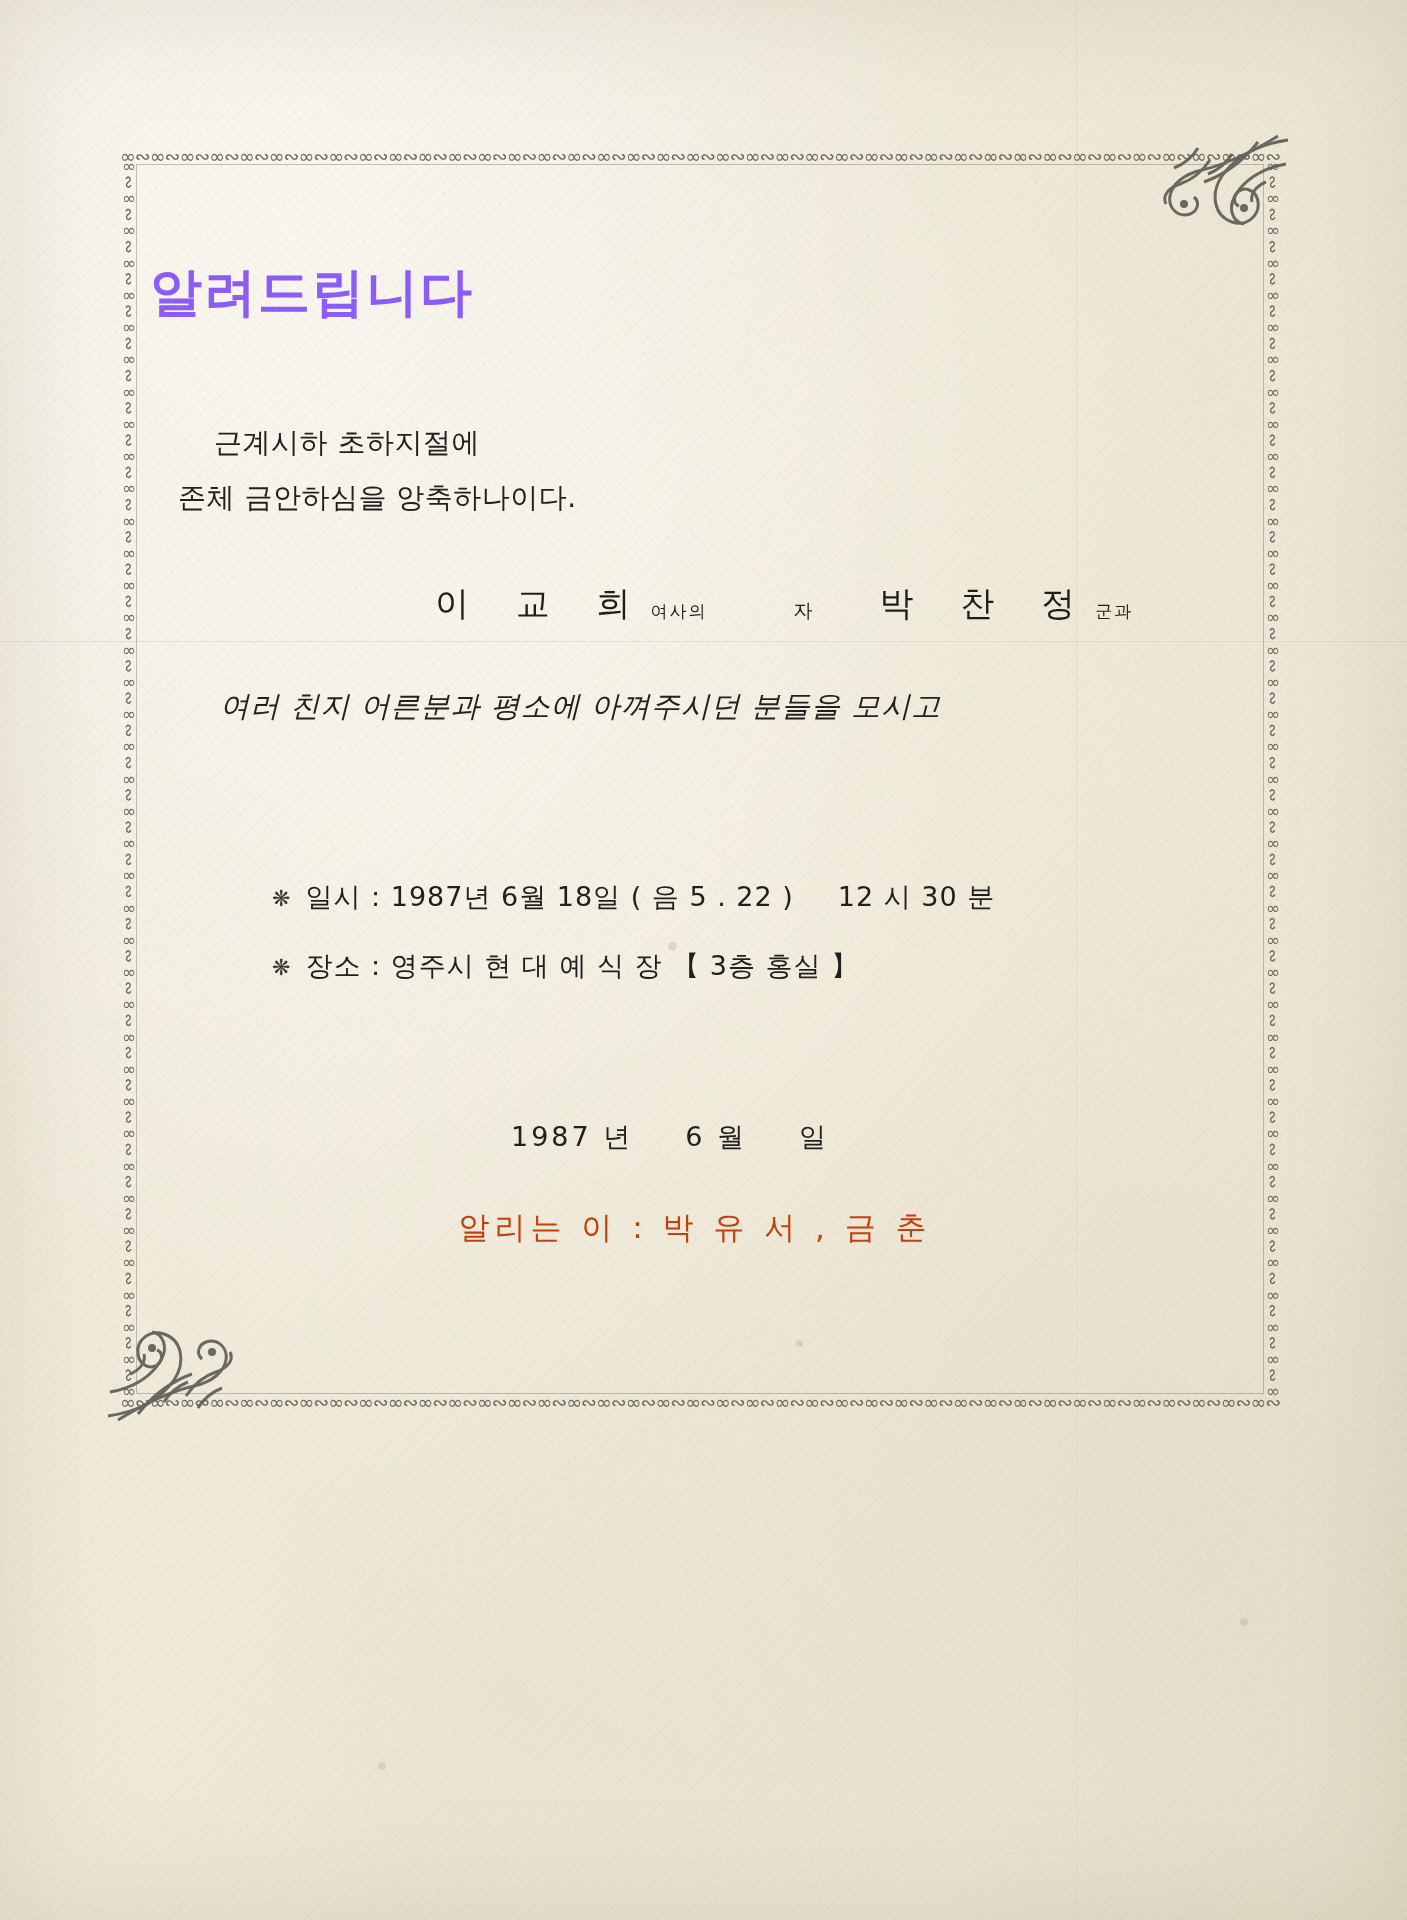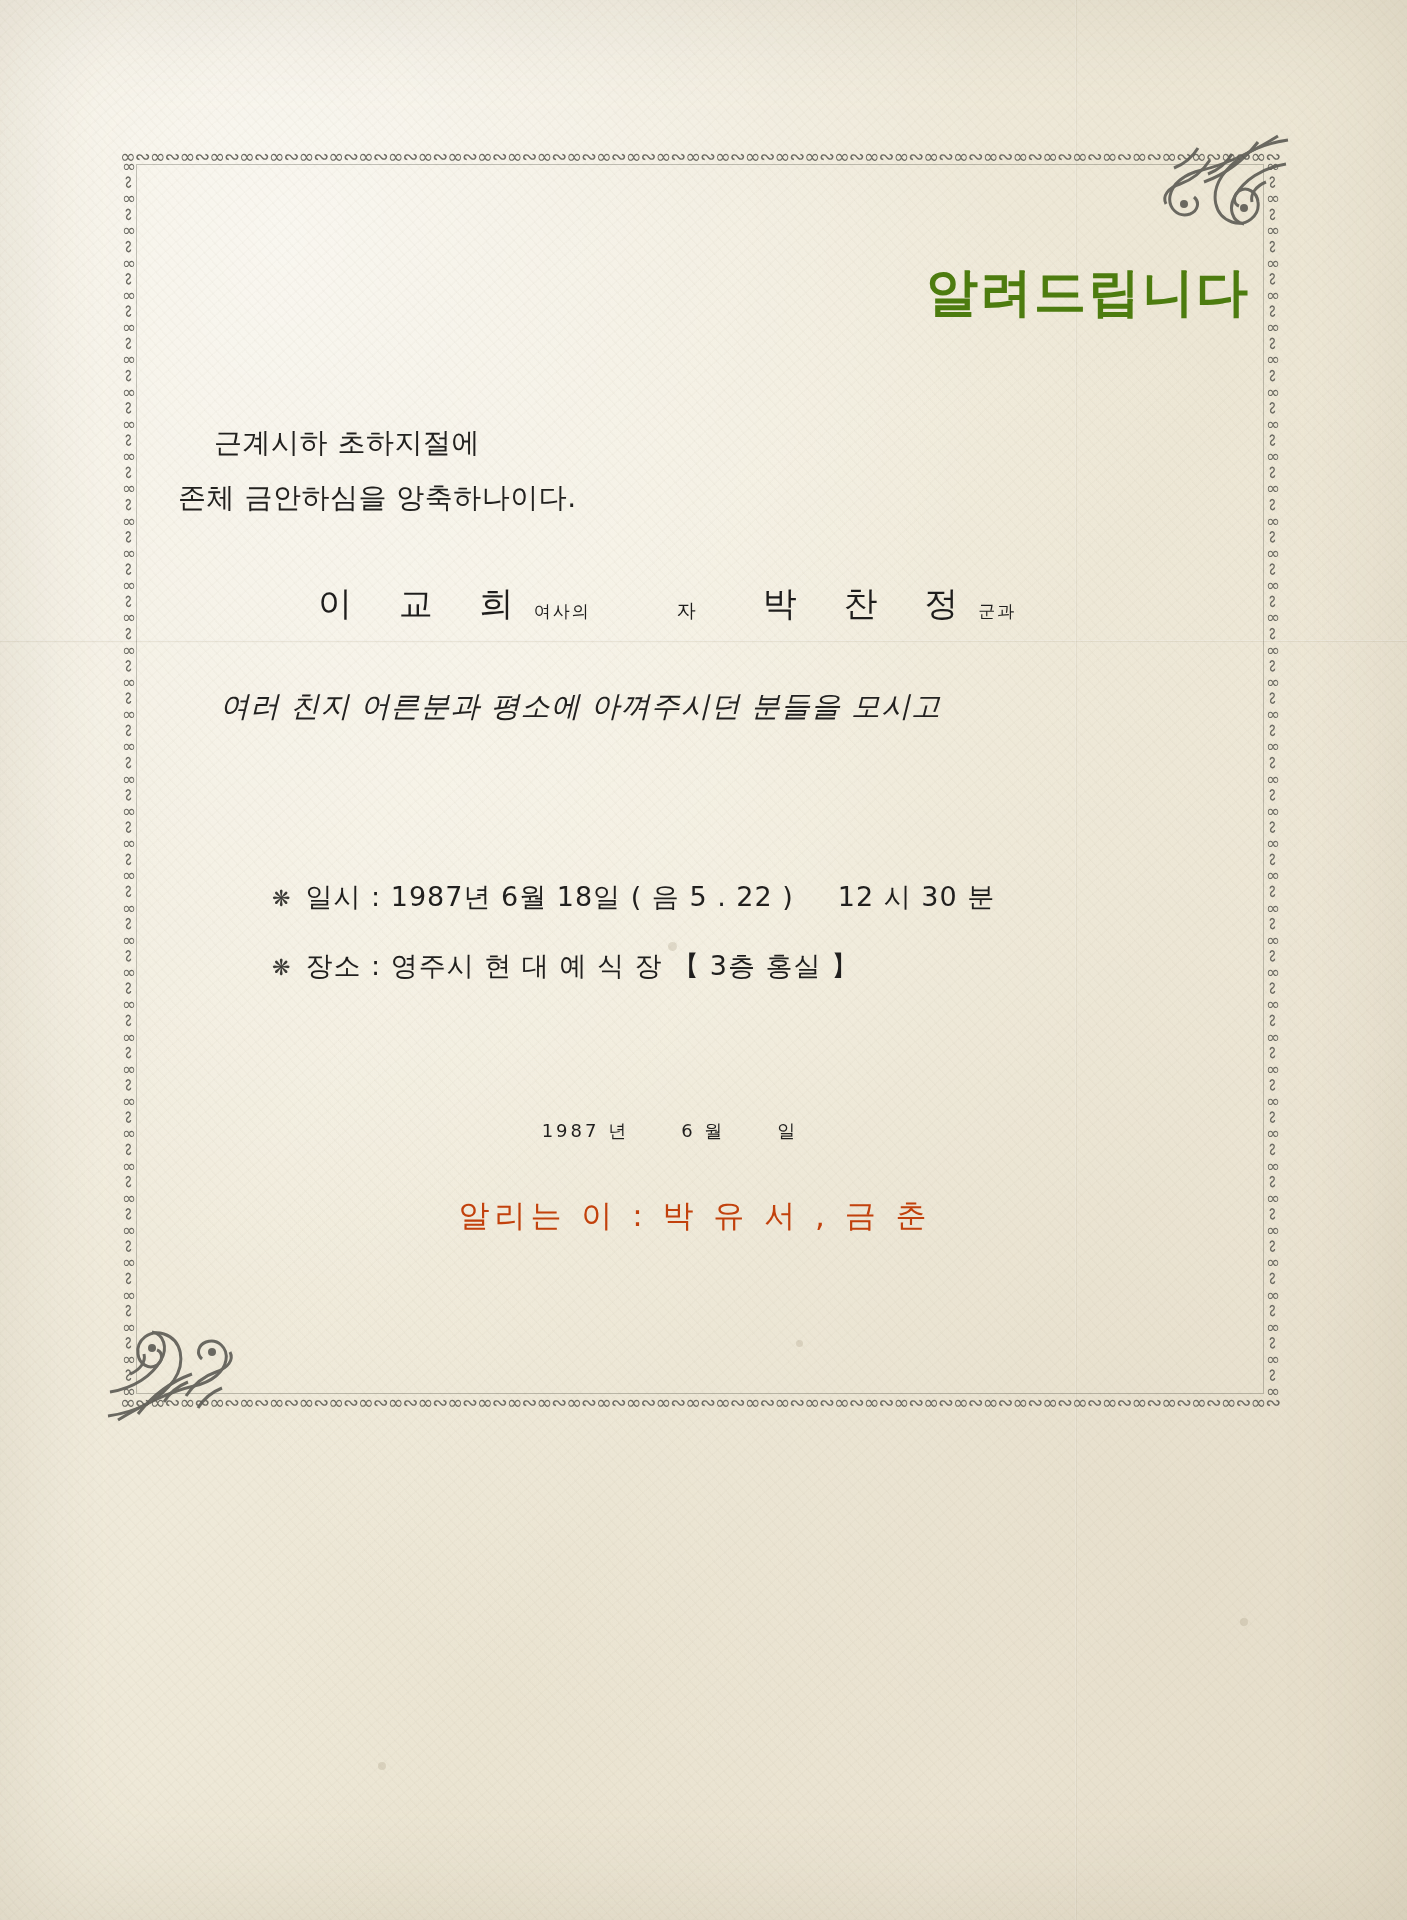--- a/index.html
+++ b/index.html
@@ -119,26 +119,26 @@
   
   .content {
     position: absolute;
     left: 150px;
     top: 180px;
     width: 1100px;
     height: 1200px;
     color: #262524;
   }
   .title {
-    text-align: right;
+    text-align: left;
     font-size: 52px;
     font-weight: 700;
     letter-spacing: 2px;
     margin-top: 78px;
-    color: #4d7c0f;
+    color: #8b5cf6;
     font-family: "DejaVu Sans", "Liberation Sans", sans-serif;
   }
 
   .greeting {
     margin-top: 88px;
     font-size: 28px;
     line-height: 1.95;
     color: #22211f;
     letter-spacing: 0.5px;
   }
@@ -149,20 +149,21 @@
   .names {
     margin-top: 56px;
     font-size: 34px;
     color: #1e1d1c;
   }
   .name-row {
     display: flex;
     align-items: flex-end;
     margin-bottom: 26px;
     padding-left: 168px;
+    justify-content: center;
   }
   .big {
     letter-spacing: 18px;
     font-size: 34px;
     font-weight: 500;
   }
   .small {
     font-size: 17px;
     letter-spacing: 2px;
     padding-bottom: 4px;
@@ -200,21 +201,21 @@
   .details .star {
     color: #3b3a36;
     font-size: 22px;
     margin-right: 14px;
   }
   .details .sp { display: inline-block; width: 44px; }
 
   .signoff-date {
     margin-top: 118px;
     text-align: center;
-    font-size: 18px;
+    font-size: 27px;
     letter-spacing: 3px;
     color: #201f1e;
     padding-right: 60px;
   }
   .signoff-date .sp2 { display: inline-block; width: 52px; }
 
   .signoff-from {
     margin-top: 52px;
     text-align: center;
     font-size: 31px;

